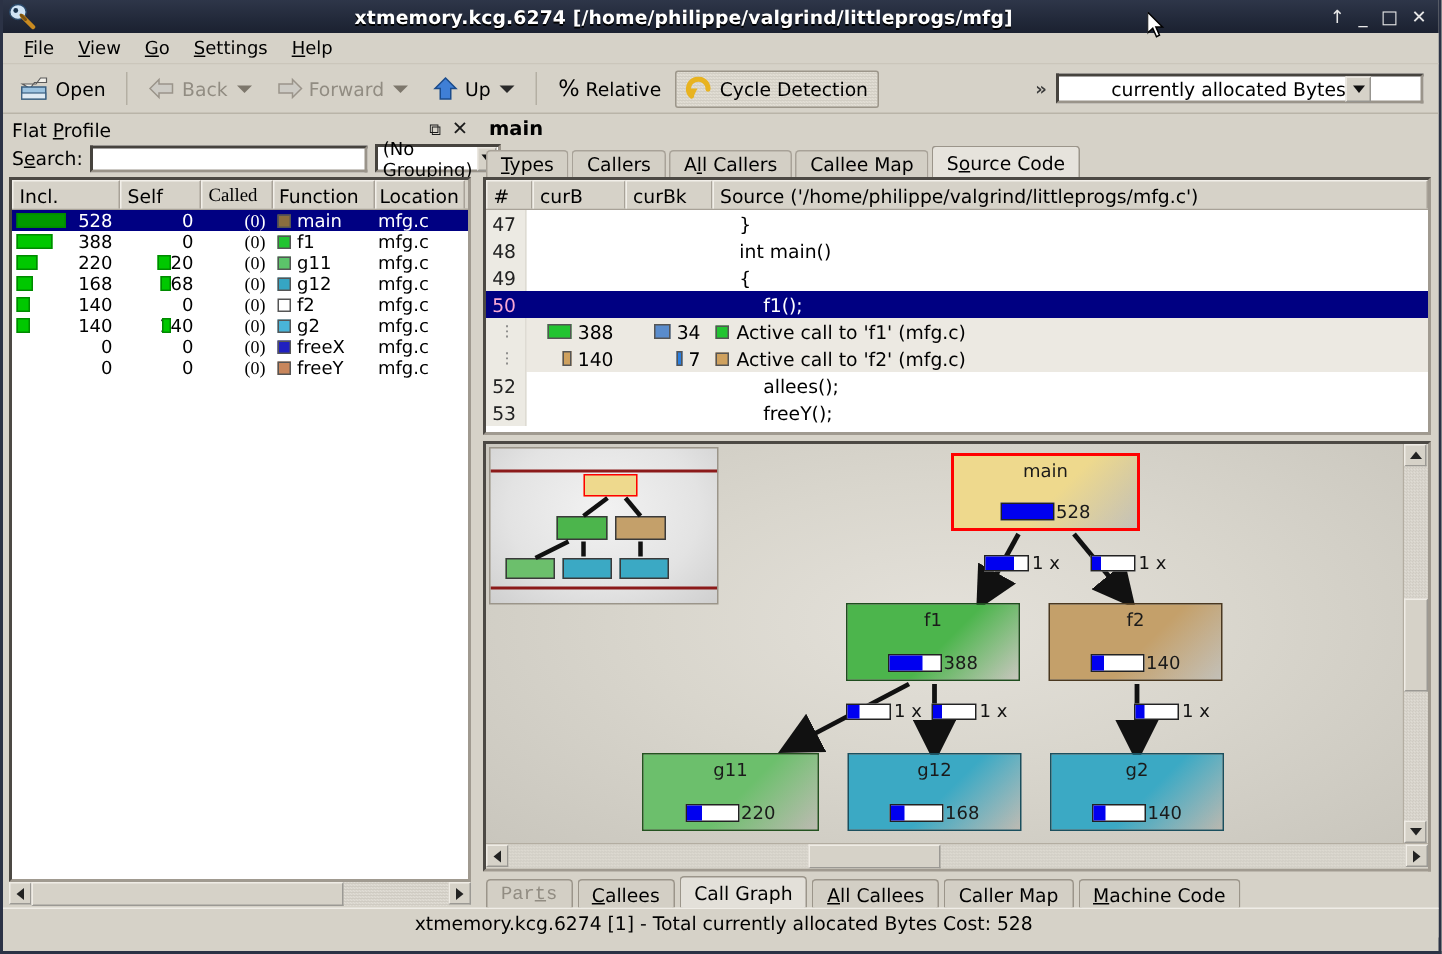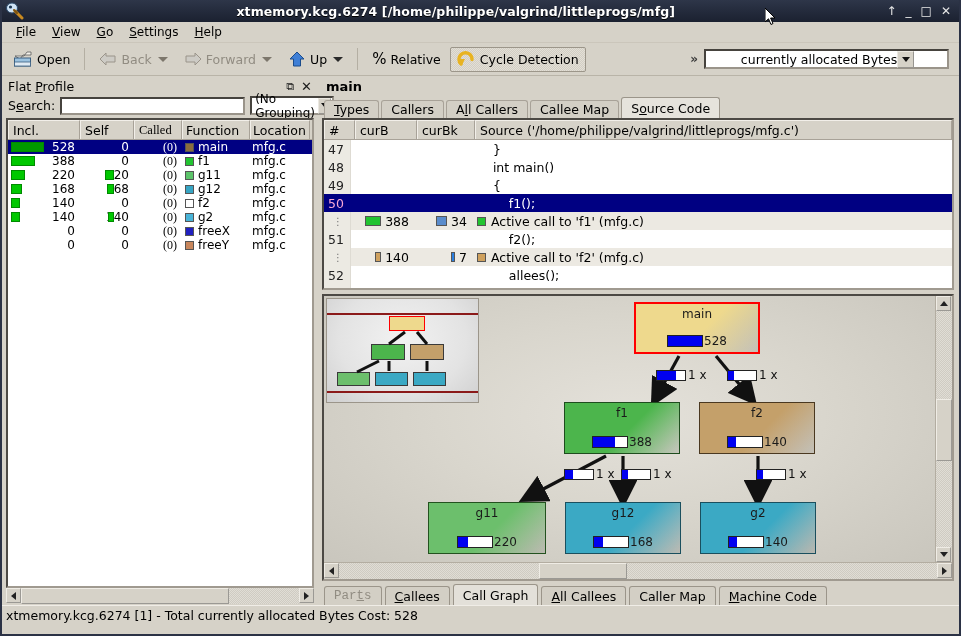--- a/index.html
+++ b/index.html
@@ -164,21 +164,21 @@
         box-sizing:border-box;}
   .btab.sel{background:#e3e0d9;height:21px;}
   .btab.disabled{color:#918c82;font-family:Liberation Mono, monospace;}
   .btab u{text-decoration:underline;}
 
   
   .left-hscroll{height:16px;margin:0 2px 1px 2px;display:flex;}
 
   
   .statusbar{height:19px;background:#d6d2c8;border-top:1px solid #f0ede7;
-             display:flex;align-items:center;padding-left:4px;font-size:12.5px;}
+             display:flex;align-items:center;padding-left:4px;font-size:12.5px;justify-content:center;}
 </style>
 </head>
 <body>
 
 <div class="app">
 
   <div class="titlebar">
     <div class="title-icon">
       <svg width="20" height="18" viewBox="0 0 20 18">
         <ellipse cx="7" cy="6" rx="5.5" ry="5" fill="#cfe3f5" stroke="#2b4a6b" stroke-width="1"></ellipse>
@@ -483,26 +483,20 @@
               </div>
               <div class="s-curb">
                 <span class="minibar" style="width:15.84px;background:#22c431"></span>
                 <span>388</span>
               </div>
               <div class="s-curbk">
                 <span class="minibar" style="width:11px;background:#5a8ccc"></span>
                 <span>34</span>
               </div>
               <div class="s-src"><span class="sq" style="background:#22c431"></span><span>Active call to 'f1' (mfg.c)</span></div>
-            </div>
-            <div class="sr">
-              <div class="s-num">51</div>
-              <div class="s-curb"></div>
-              <div class="s-curbk"></div>
-              <div class="s-src"><span>        f2();</span></div>
             </div>
             <div class="sr call">
               <div class="s-num">
                 <span class="dots">⋮</span>
               </div>
               <div class="s-curb">
                 <span class="minibar" style="width:5.72px;background:#cfa15e"></span>
                 <span>140</span>
               </div>
               <div class="s-curbk">

